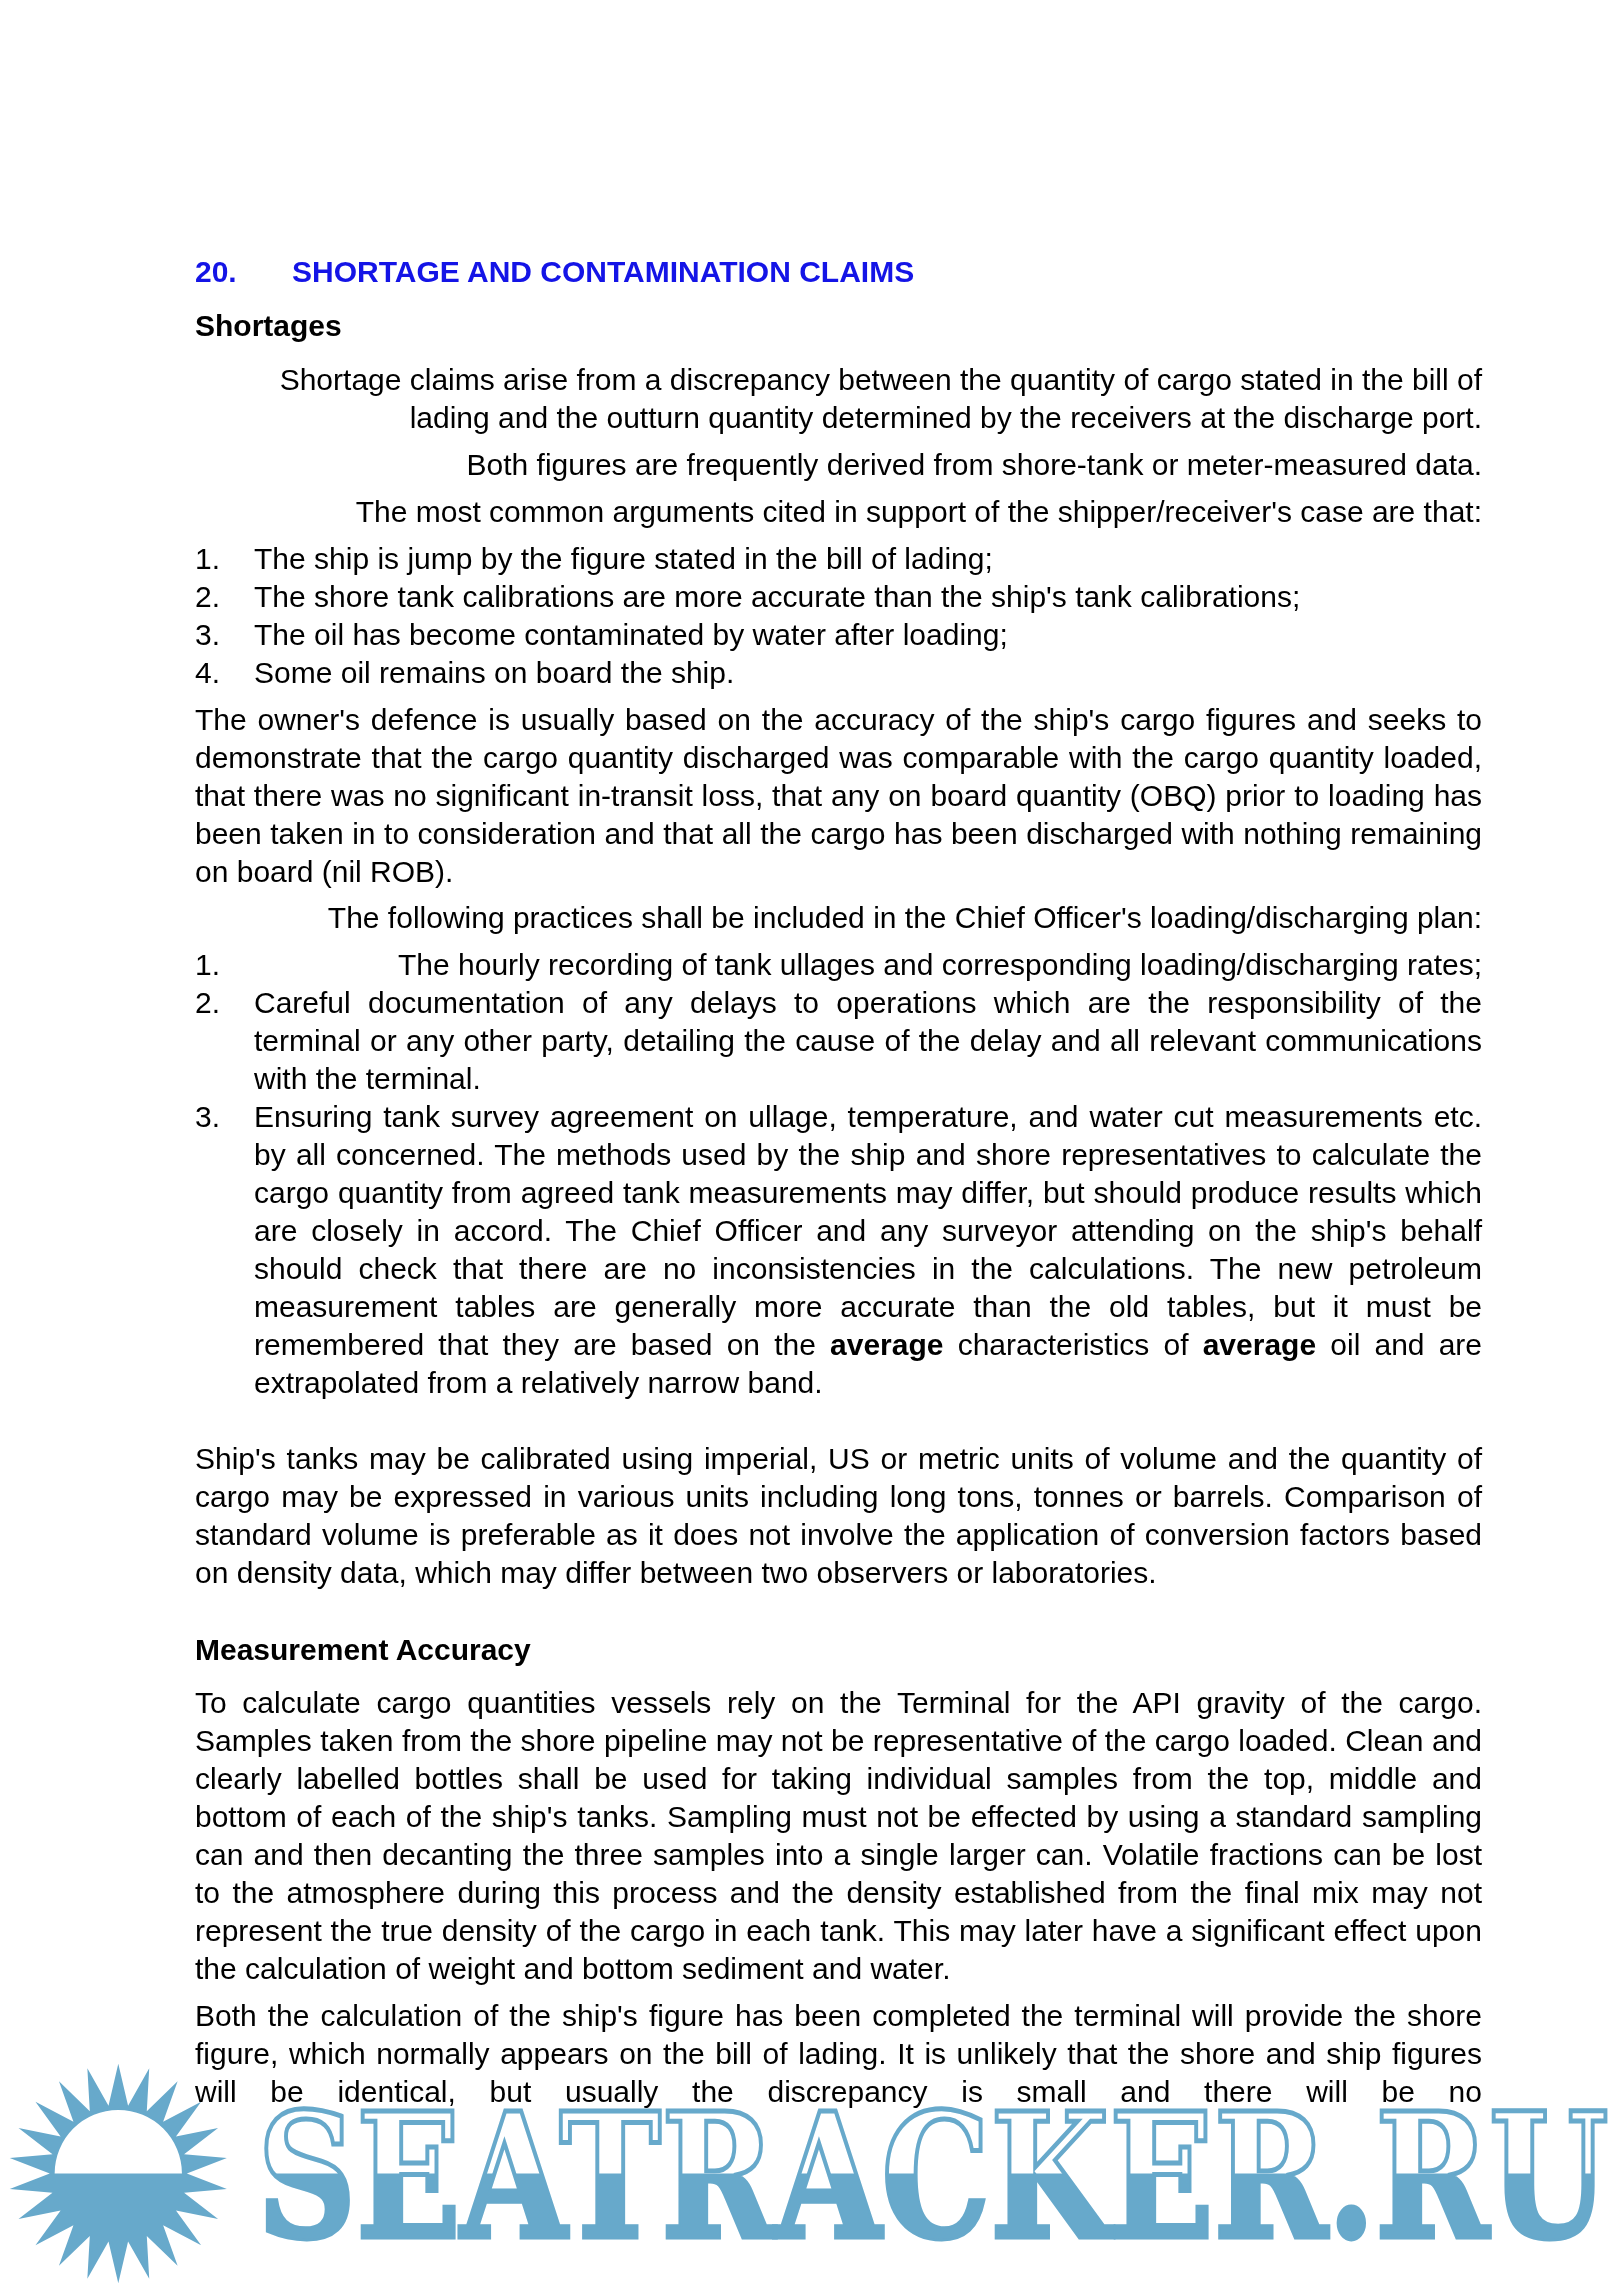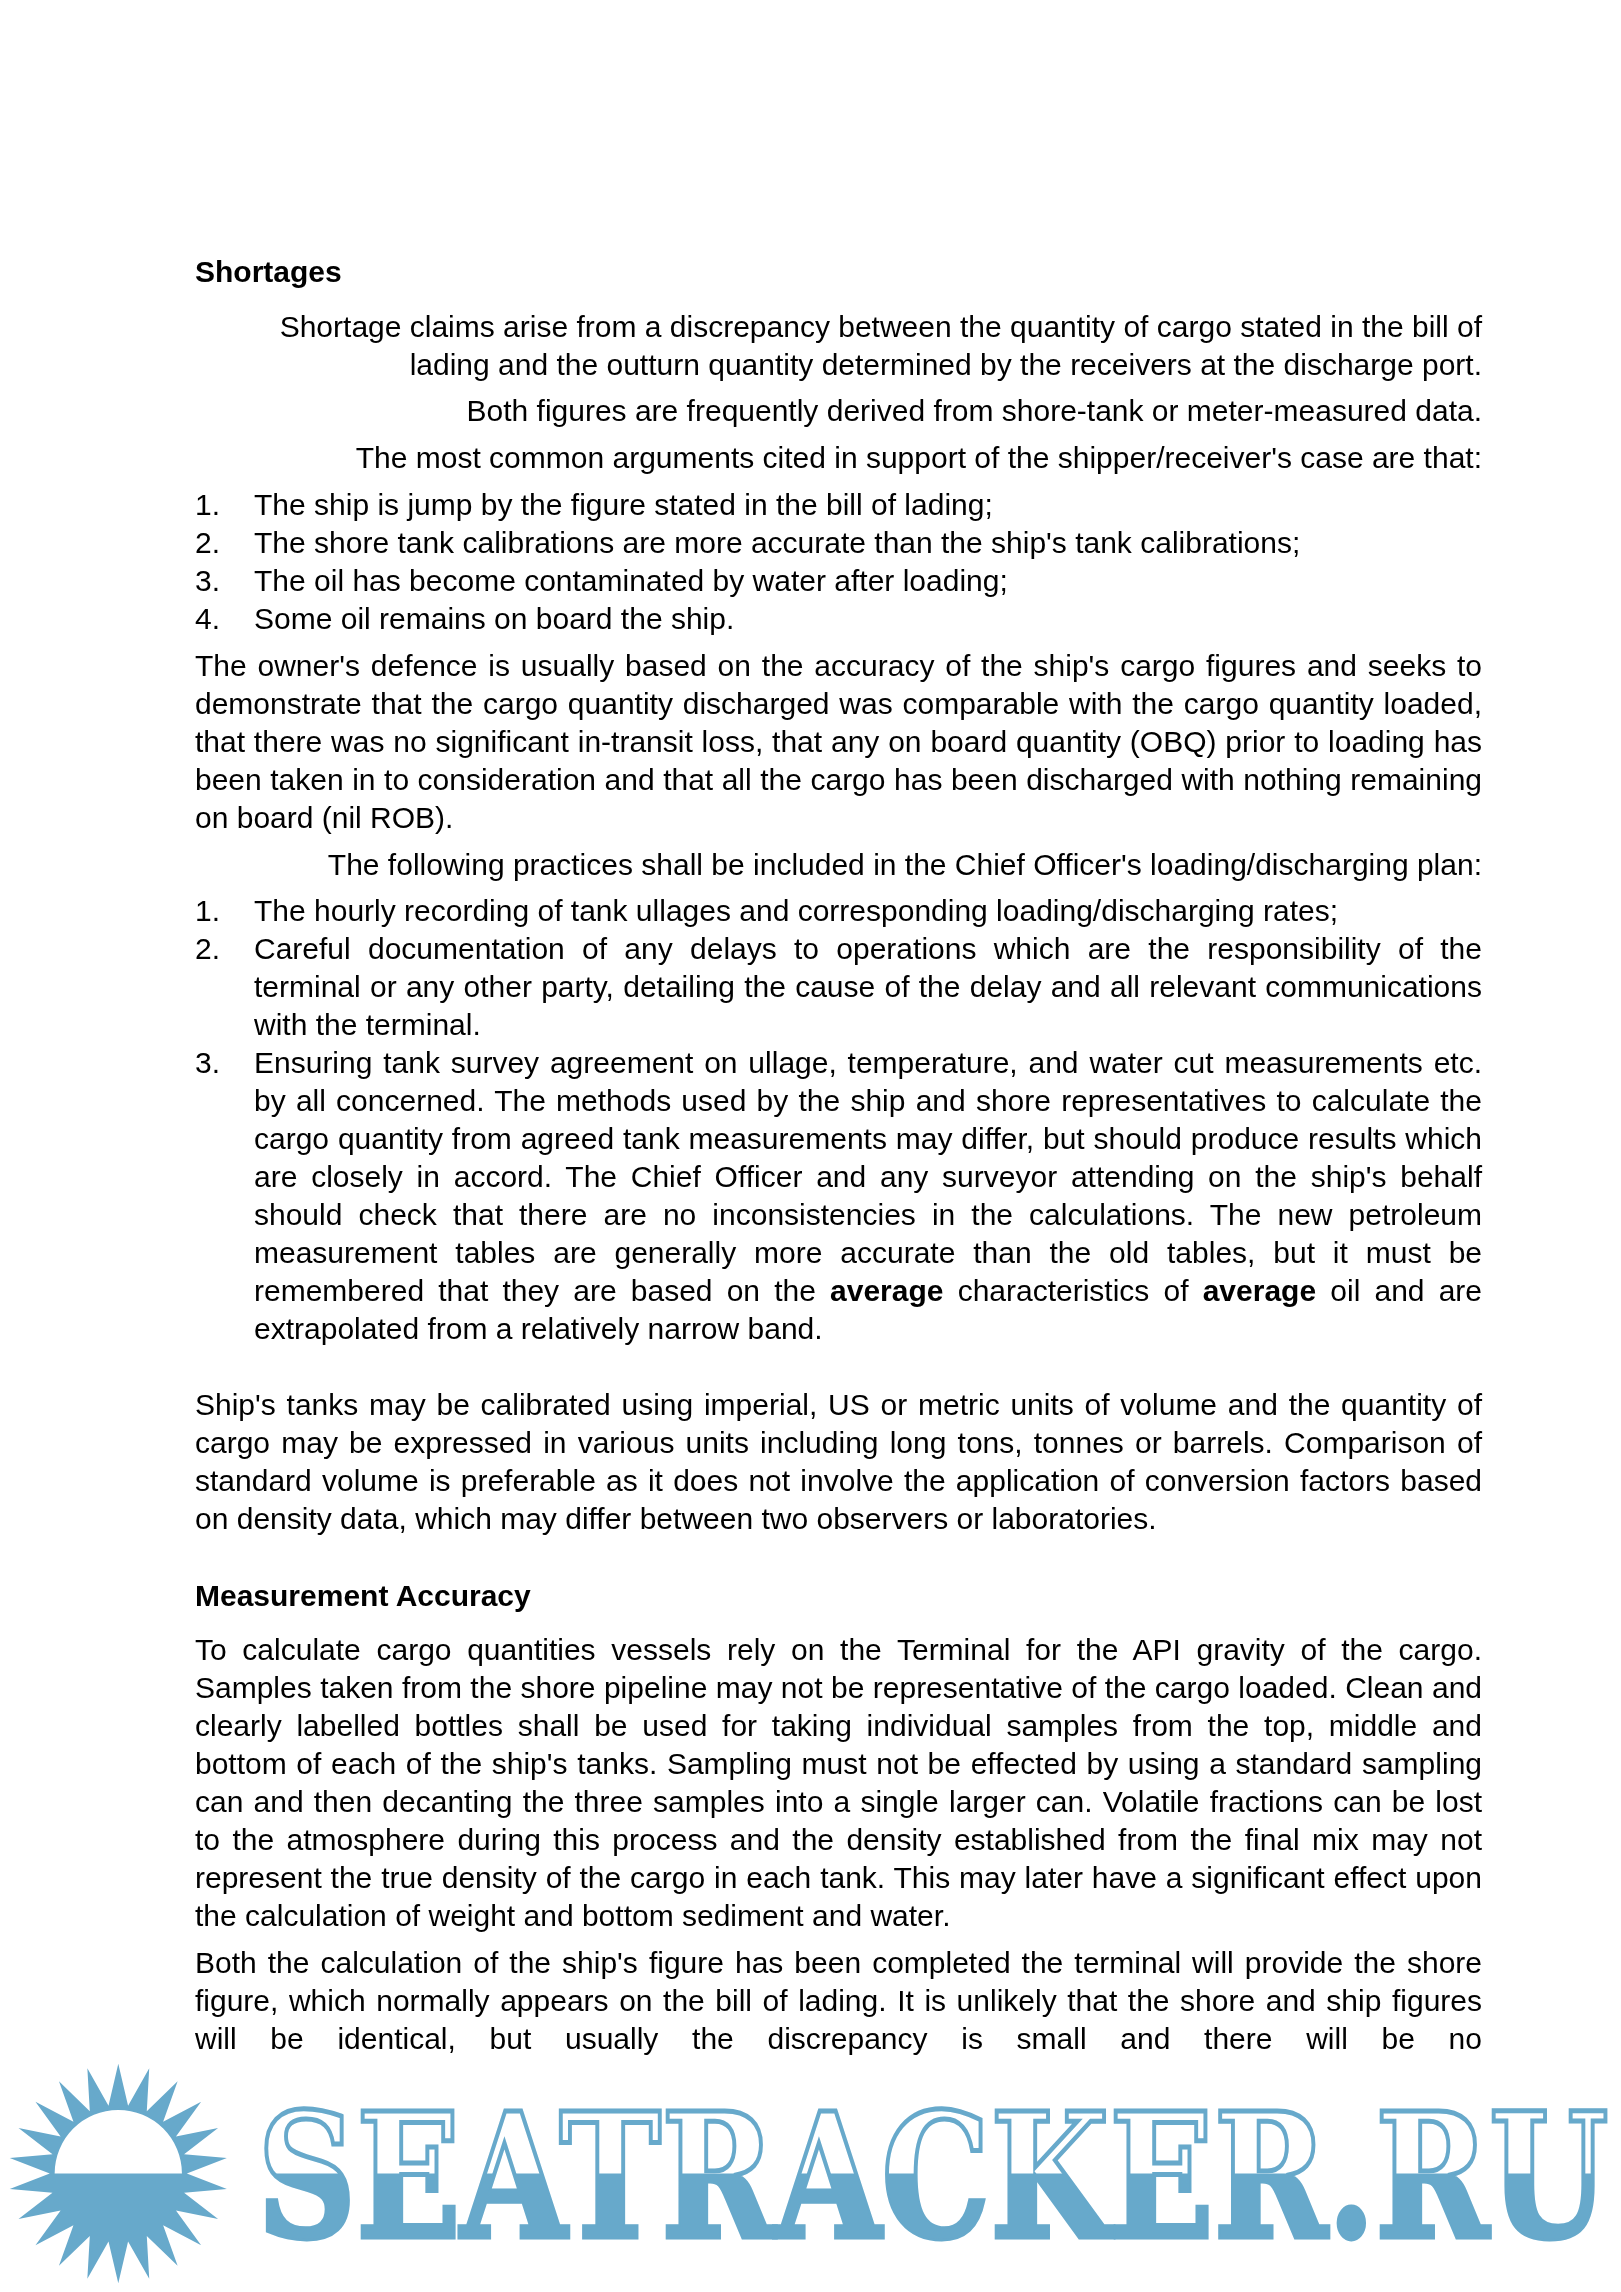--- a/index.html
+++ b/index.html
@@ -22,20 +22,24 @@
   .gap2 { height: 30px; }
   .h2b { font-weight: bold; margin: 0 0 15.7px 0; }
   b { font-weight: bold; }
 
   .watermark { position: absolute; left: 0; top: 2058px; width: 1621px; height: 234px; pointer-events: none; }
 </style>
 </head>
 <body>
 
 <div class="page">
+  <div class="h1">
+    <span class="num">20.</span>
+    <span>SHORTAGE AND CONTAMINATION CLAIMS</span>
+  </div>
 
   <div class="h2">Shortages</div>
 
   <p class="left" style="text-align:right;">Shortage claims arise from a discrepancy between the quantity of cargo stated in the bill of lading and the outturn quantity determined by the receivers at the discharge port.</p>
   <p class="left">Both figures are frequently derived from shore-tank or meter-measured data.</p>
   <p class="left">The most common arguments cited in support of the shipper/receiver's case are that:</p>
 
   <ol>
     <li>
         <span class="n">1.</span>
@@ -54,21 +58,21 @@
         <span class="t">Some oil remains on board the ship.</span>
       </li>
   </ol>
 
   <p>The owner's defence is usually based on the accuracy of the ship's cargo figures and seeks to demonstrate that the cargo quantity discharged was comparable with the cargo quantity loaded, that there was no significant in-transit loss, that any on board quantity (OBQ) prior to loading has been taken in to consideration and that all the cargo has been discharged with nothing remaining on board (nil ROB).</p>
   <p class="left">The following practices shall be included in the Chief Officer's loading/discharging plan:</p>
 
   <ol>
     <li>
         <span class="n">1.</span>
-        <span class="t" style="text-align:left;">The hourly recording of tank ullages and corresponding loading/discharging rates;</span>
+        <span class="t" style="text-align:right;">The hourly recording of tank ullages and corresponding loading/discharging rates;</span>
       </li>
     <li>
         <span class="n">2.</span>
         <span class="t">Careful documentation of any delays to operations which are the responsibility of the terminal or any other party, detailing the cause of the delay and all relevant communications with the terminal.</span>
       </li>
     <li>
         <span class="n">3.</span>
         <span class="t"><span>Ensuring tank survey agreement on ullage, temperature, and water cut measurements etc. by all concerned. The methods used by the ship and shore representatives to calculate the cargo quantity from agreed tank measurements may differ, but should produce results which are closely in accord. The Chief Officer and any surveyor attending on the ship's behalf should check that there are no inconsistencies in the calculations. The new petroleum measurement tables are generally more accurate than the old tables, but it must be remembered that they are based on the </span><b>average</b><span> characteristics of </span><b>average</b><span> oil and are extrapolated from a relatively narrow band.</span></span>
       </li>
   </ol>

